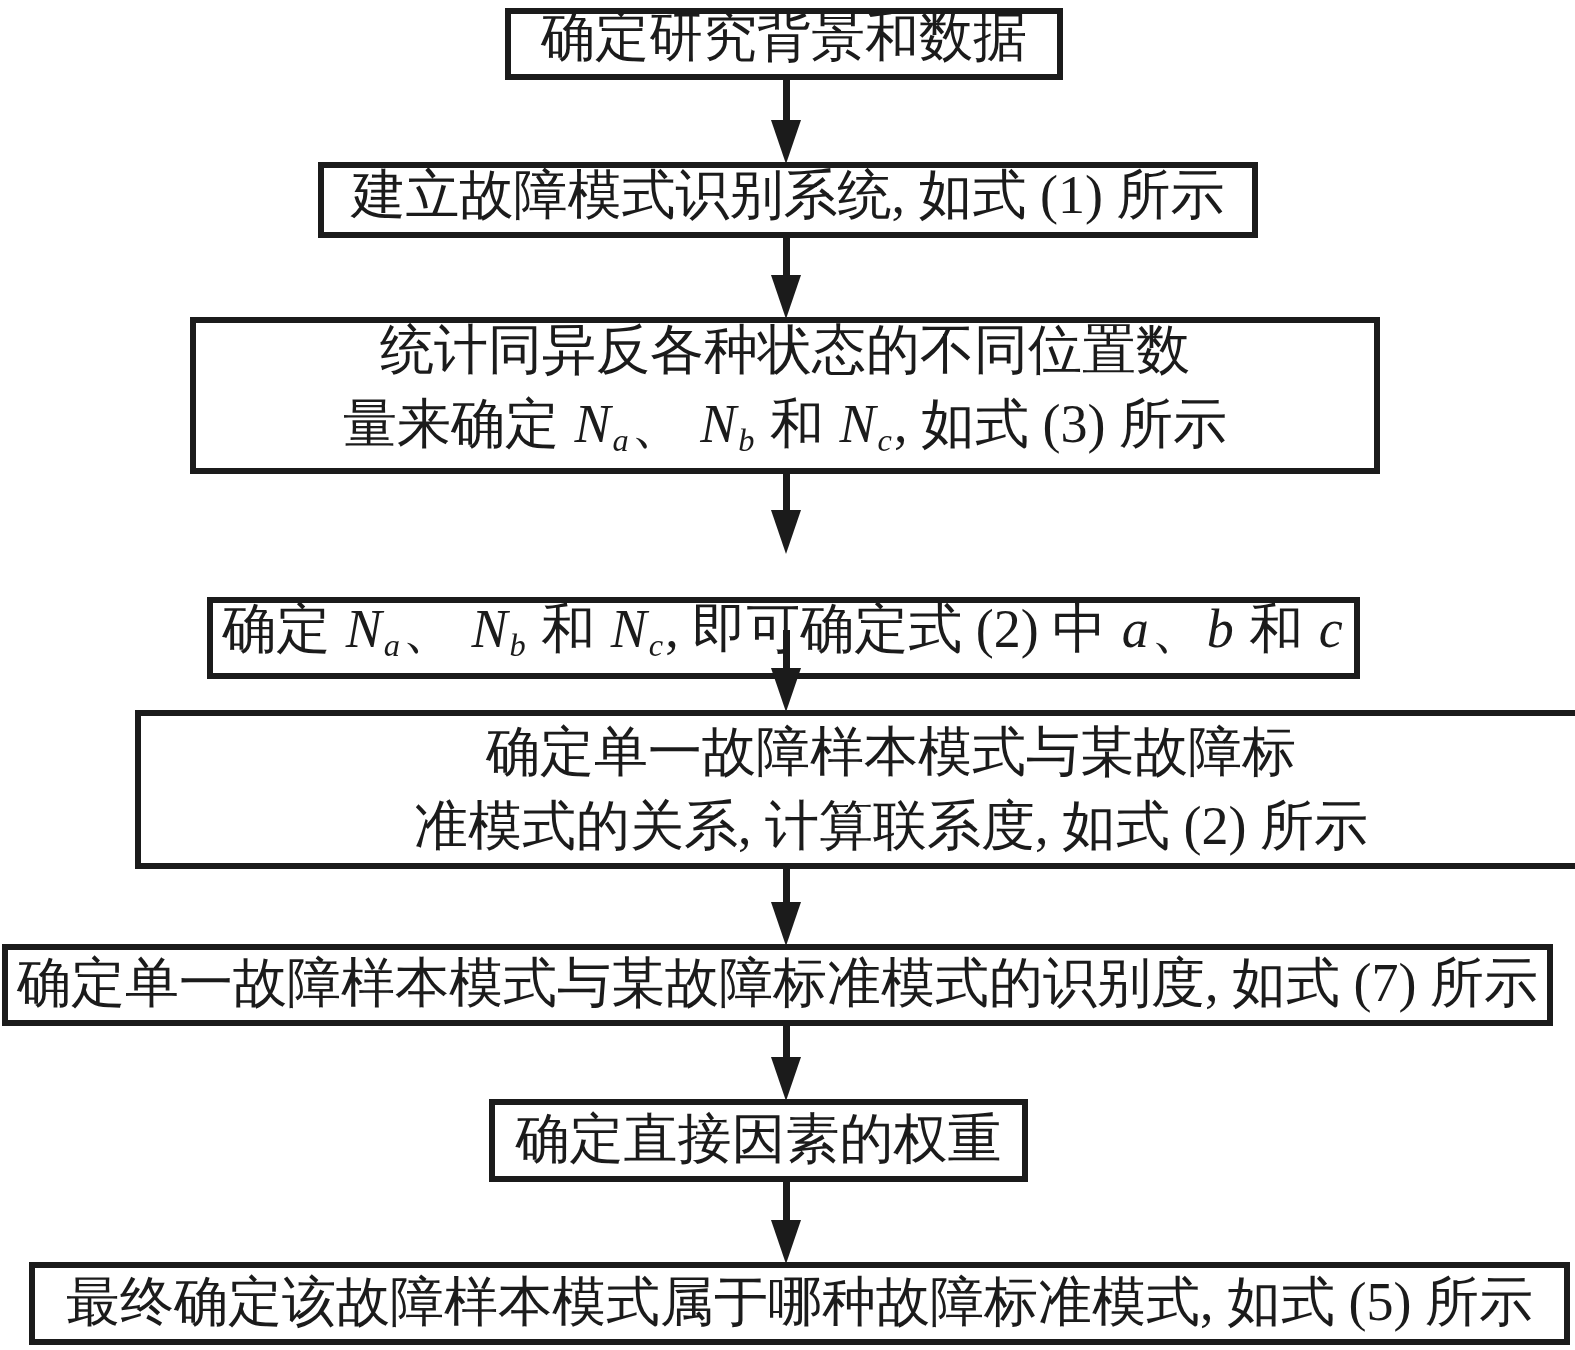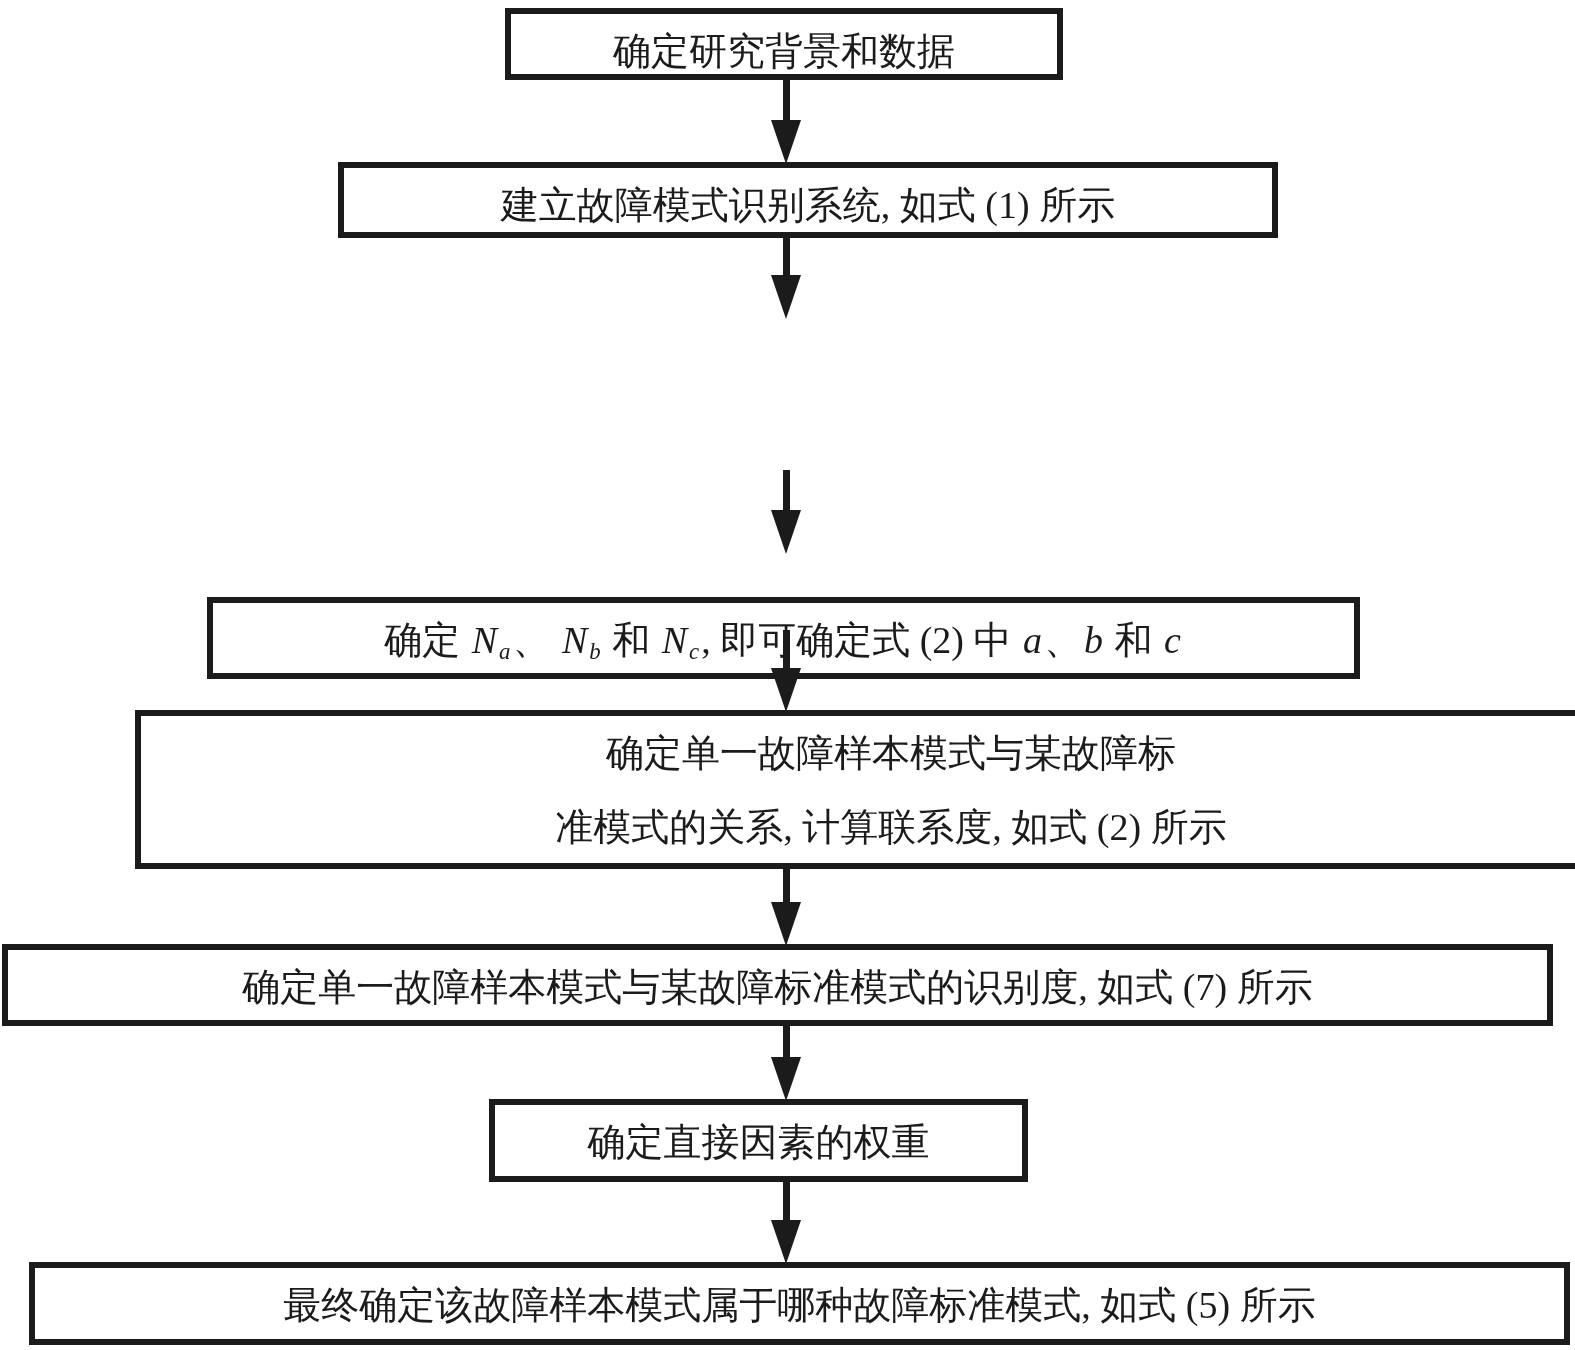--- a/index.html
+++ b/index.html
@@ -16,42 +16,42 @@
     color: #1b1b1b;
     overflow: hidden;
   }
   .box {
     position: absolute;
     box-sizing: border-box;
     border: 6px solid #1b1b1b;
     background: #ffffff;
     display: flex;
     flex-direction: column;
-    justify-content: flex-start;
+    justify-content: flex-end;
     align-items: center;
     text-align: center;
-    font-size: 38px;
+    font-size: 54px;
     line-height: 74px;
     white-space: nowrap;
   }
   .box .line { width: 100%; }
   .seg-var {
     font-style: italic;
     padding: 0 2px;
   }
   .seg-sub {
     font-style: italic;
     font-size: 0.6em;
     position: relative;
     top: 0.28em;
     margin-right: 2px;
   }
   
   .b1 { left: 505px;  top: 8px;    width: 558px;  height: 72px;  }
-  .b2 { left: 318px;  top: 162px;  width: 940px;  height: 76px; margin-left: 20px;  }
+  .b2 { left: 318px;  top: 162px;  width: 940px;  height: 76px;  }
   .b3 { left: 190px;  top: 317px;  width: 1190px; height: 157px; }
   .b4 { left: 207px;  top: 552px;  width: 1153px; height: 82px; margin-top: 45px;  }
   .b5 { left: 135px;  top: 710px;  width: 1512px; height: 159px; }
   .b6 { left: 2px;    top: 944px;  width: 1551px; height: 82px;  }
   .b7 { left: 489px;  top: 1099px; width: 539px;  height: 83px;  }
   .b8 { left: 17px;   top: 1262px; width: 1541px; height: 83px; margin-left: 12px;  }
 
   .arrow {
     position: absolute;
     left: 771px;
@@ -96,20 +96,24 @@
 
   <div class="box b2">
       <div class="line"><span>建立故障模式识别系统, 如式 (1) 所示</span></div>
     </div>
 
   <div class="arrow a2">
     <div class="stem"></div>
     <div class="head"></div>
   </div>
 
+  <div class="box b3">
+      <div class="line"><span>统计同异反各种状态的不同位置数</span></div>
+      <div class="line"><span>量来确定 </span><span class="seg-var">N</span><span class="seg-sub">a</span><span>、 </span><span class="seg-var">N</span><span class="seg-sub">b</span><span> 和 </span><span class="seg-var">N</span><span class="seg-sub">c</span><span>, 如式 (3) 所示</span></div>
+    </div>
 
   <div class="arrow a3">
     <div class="stem"></div>
     <div class="head"></div>
   </div>
 
   <div class="box b4">
       <div class="line"><span>确定 </span><span class="seg-var">N</span><span class="seg-sub">a</span><span>、 </span><span class="seg-var">N</span><span class="seg-sub">b</span><span> 和 </span><span class="seg-var">N</span><span class="seg-sub">c</span><span>, 即可确定式 (2) 中 </span><span class="seg-var">a</span><span>、</span><span class="seg-var">b</span><span> 和 </span><span class="seg-var">c</span></div>
     </div>
 

